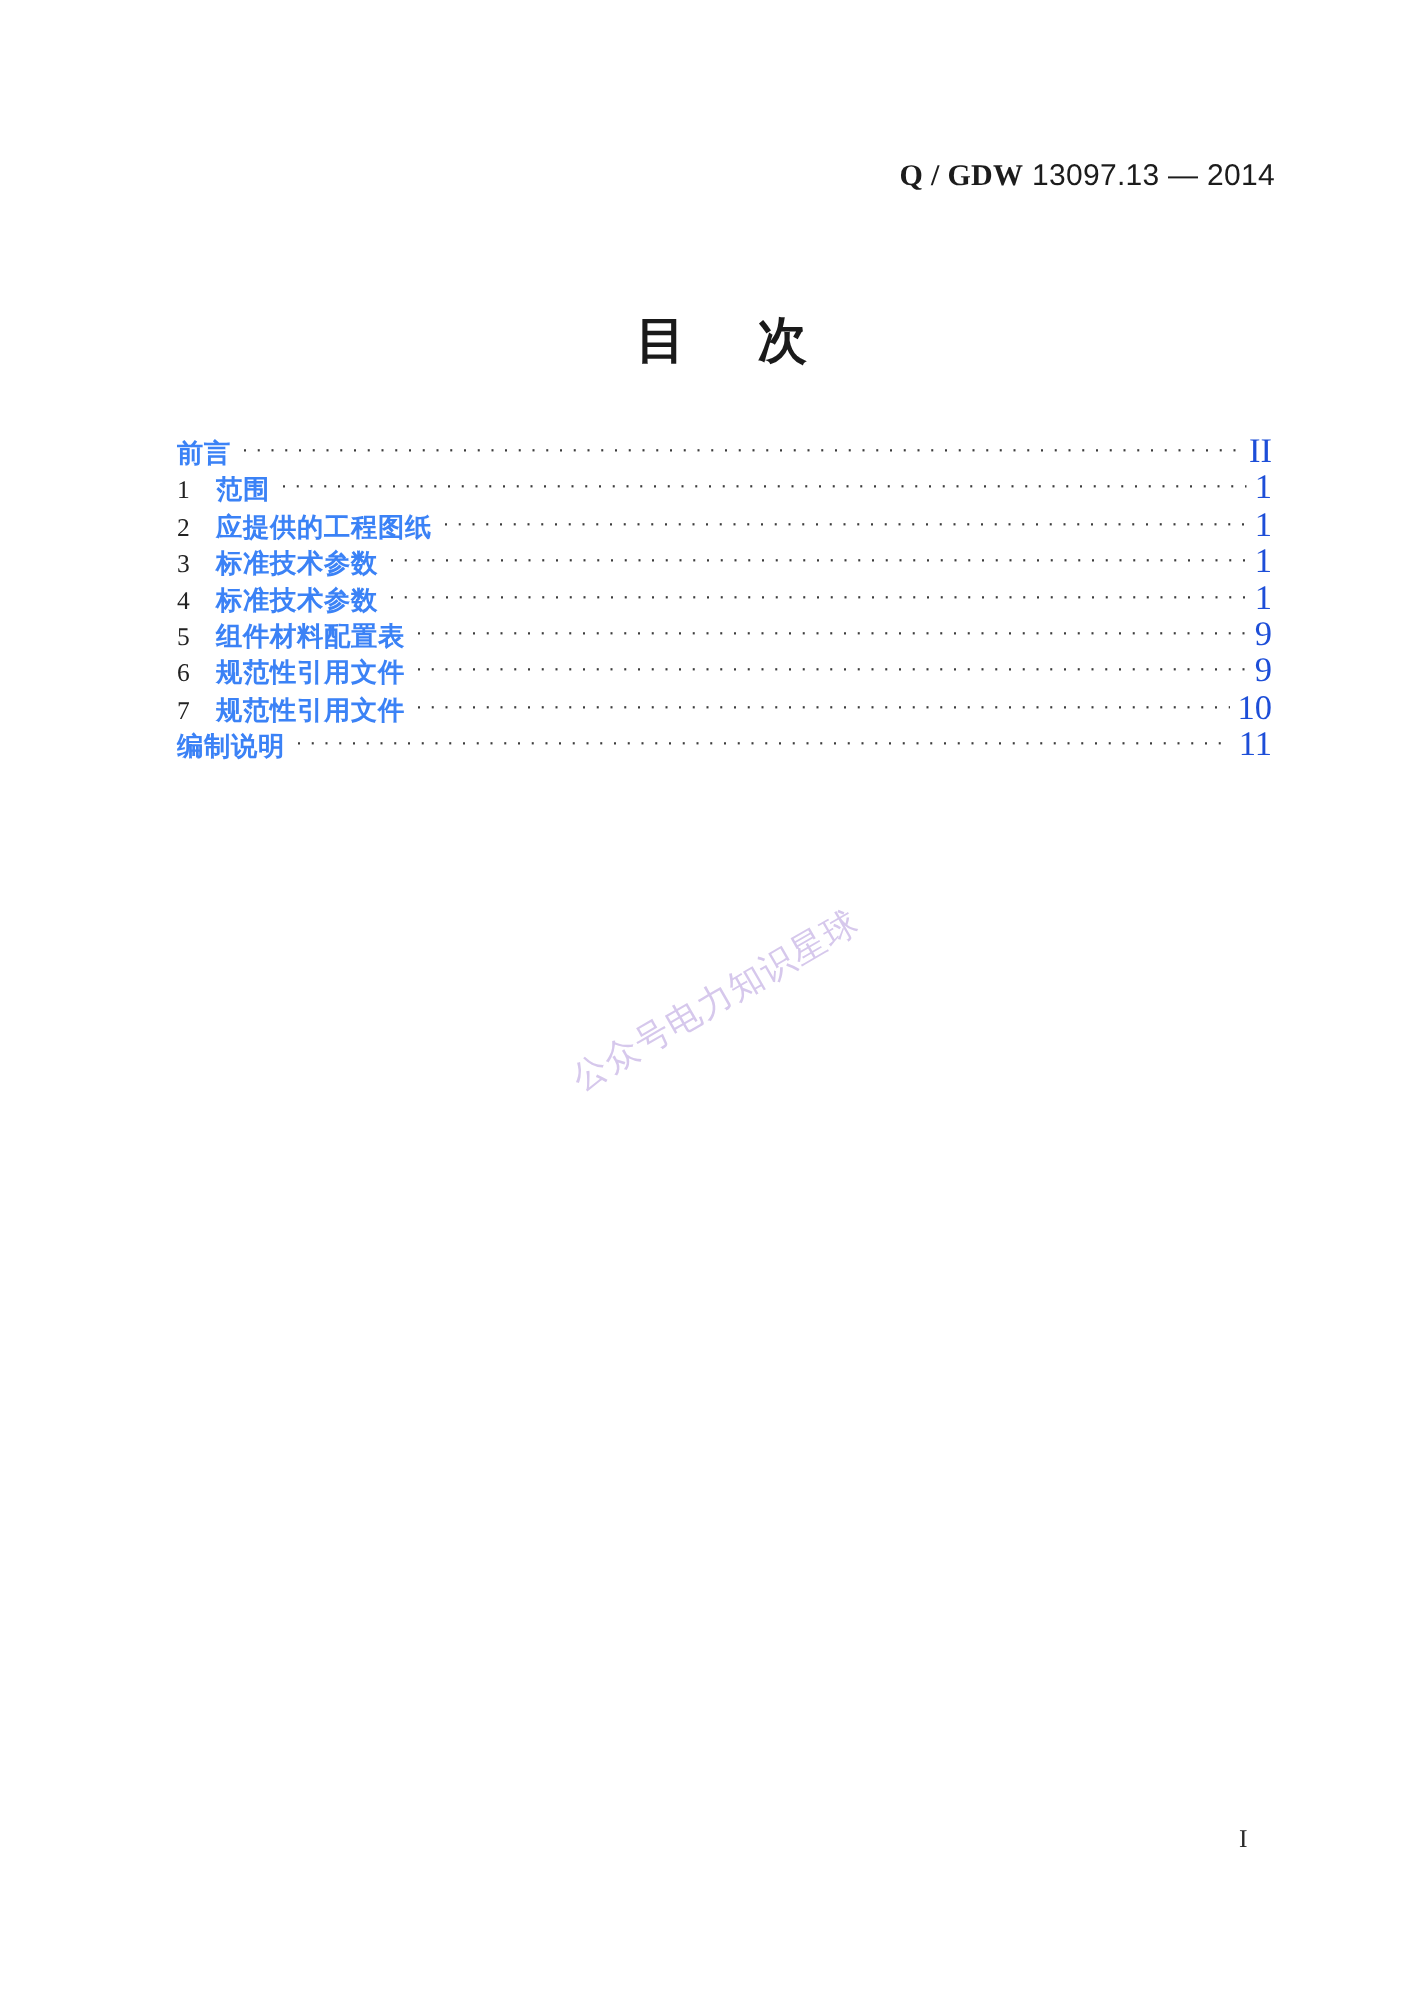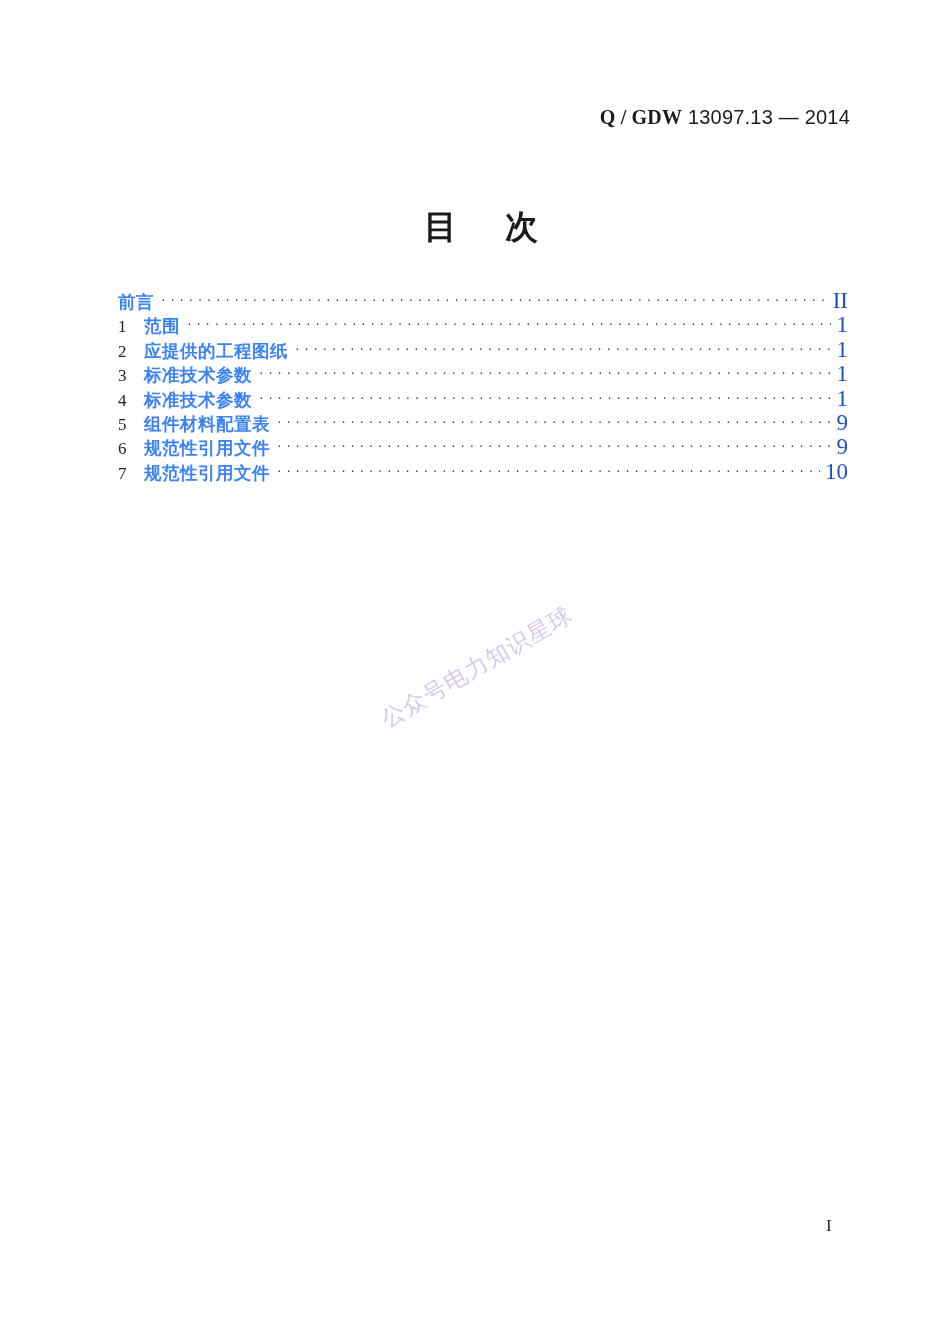--- a/index.html
+++ b/index.html
@@ -194,20 +194,26 @@
       <span class="toc-page">9</span>
     </div>
 
     <div class="toc-row">
       <span class="toc-num">7</span>
       <span class="toc-label">规范性引用文件</span>
       <span class="toc-leader"></span>
       <span class="toc-page">10</span>
     </div>
 
+    <div class="toc-row no-num">
+
+      <span class="toc-label">编制说明</span>
+      <span class="toc-leader"></span>
+      <span class="toc-page">11</span>
+    </div>
 
   </div>
 
   <div class="watermark">公众号电力知识星球</div>
 
   <div class="footer-page-num">I</div>
 
 </div>
 
 </body></html>

